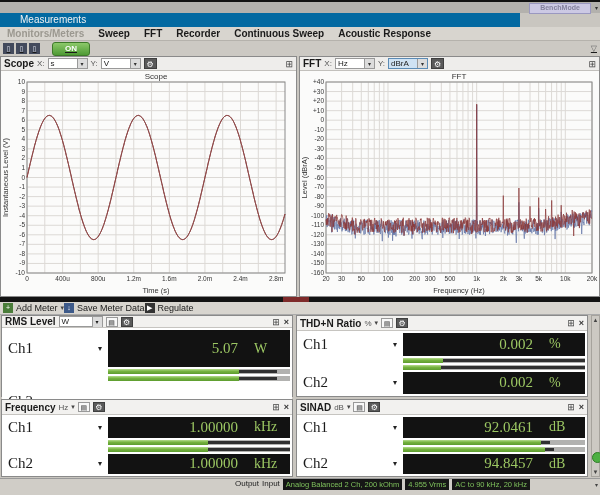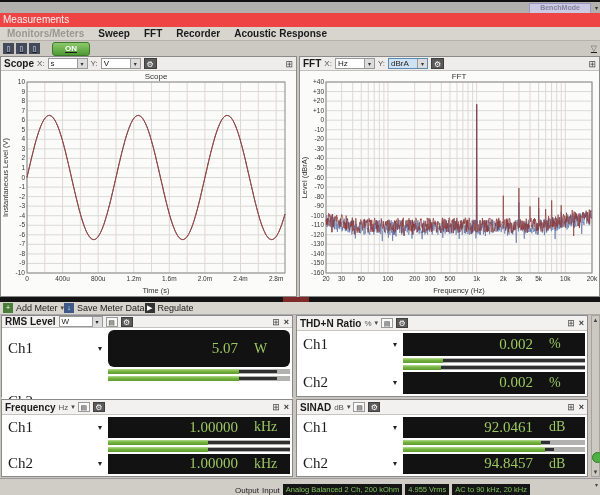--- a/index.html
+++ b/index.html
@@ -4,21 +4,21 @@
 <style>
   html,body{margin:0;padding:0;}
   #app{position:relative;width:600px;height:495px;background:#c9c6c0;font-family:"Liberation Sans",sans-serif;overflow:hidden;color:#1a1a1a;}
   .abs{position:absolute;}
   
   #top-black{left:0;top:0;width:600px;height:2px;background:#121212;}
   #title-strip{left:0;top:2px;width:600px;height:11px;background:#b3b1ad;}
   #benchmode-btn{position:absolute;right:9px;top:1px;width:60px;height:9px;background:#ccc9e4;border:1px solid #9a98c0;font-size:7px;line-height:8px;text-align:center;color:#84829e;font-weight:bold;}
   #benchmode-caret{position:absolute;right:2px;top:2px;font-size:6px;color:#333;}
   
-  #menu-bar{left:0;top:13px;width:600px;height:14px;background:#ef4444;color:#f2f2f2;font-size:10px;line-height:14px;padding-left:3px;box-sizing:border-box;}
+  #menu-bar{left:0;top:13px;width:520px;height:14px;background:#0369a1;color:#f2f2f2;font-size:10px;line-height:14px;padding-left:20px;box-sizing:border-box;}
   
   #tab-bar{left:0;top:27px;width:600px;height:14px;background:#d8d5cf;border-bottom:1px solid #b5b2ac;box-sizing:border-box;display:flex;align-items:flex-start;}
   .tab{font-size:10px;font-weight:bold;padding:0 7px;line-height:13px;color:#1a1a1a;}
   .tab.selected{color:#9b9890;}
   
   #main-toolbar{left:0;top:41px;width:600px;height:15px;background:#ccc9c3;display:flex;align-items:center;padding:0 3px;box-sizing:border-box;gap:2px;text-decoration:underline;}
   .tool-sq{width:11px;height:11px;background:#434a5c;color:#dfe3ec;font-size:7px;line-height:11px;text-align:center;}
   #gen-on-btn{margin-left:10px;width:36px;height:12px;border:1px solid #3e7a2a;border-radius:3px;background:linear-gradient(#8cc96a,#4e9a34);color:#fff;font-size:8px;font-weight:bold;line-height:12px;text-align:center;}
   #toolbar-funnel{margin-left:auto;color:#666;font-size:8px;}
   
@@ -63,21 +63,21 @@
   .ch-unit{color:#9cc763;font-size:14px;margin-left:16px;min-width:28px;text-align:left;}
   .bar{position:relative;overflow:hidden;}
   .bar-track{position:absolute;left:0;top:0;width:100%;height:100%;background:#b2b2b0;}
   .bar-peak{position:absolute;left:0;top:20%;height:60%;background:#303030;}
   .bar-fill{position:absolute;left:0;top:0;height:100%;background:linear-gradient(#b6dc8e,#76b33f 45%,#5d9c2f);}
   
   #meter-scrollbar{left:591px;top:315px;width:9px;height:162px;background:#ccc9c3;border:1px solid #a6a39d;box-sizing:border-box;display:flex;flex-direction:column;justify-content:space-between;align-items:center;}
   .sb-arrow{font-size:6px;color:#444;line-height:8px;}
   #green-indicator{left:592px;top:452px;width:11px;height:11px;border-radius:50%;background:#4db043;border:1px solid #2e7d27;box-sizing:border-box;}
   
-  #status-bar{left:0;top:478px;width:600px;height:17px;background:#d0cdc7;border-top:1px solid #9a9a9a;box-sizing:border-box;display:flex;align-items:flex-end;gap:3px;padding-left:235px;font-size:8px;color:#222;}
+  #status-bar{left:0;top:478px;width:600px;height:17px;background:#d0cdc7;border-top:1px solid #9a9a9a;box-sizing:border-box;display:flex;align-items:flex-start;gap:3px;padding-left:235px;font-size:8px;color:#222;}
   .status-badge{background:#161616;color:#7fc25c;font-size:7.5px;padding:1px 3px;white-space:nowrap;}
   #status-caret{position:absolute;right:2px;top:481px;font-size:6px;color:#444;}
   svg text{font-family:"Liberation Sans",sans-serif;}
 </style>
 </head>
 <body>
 
 <div id="app">
 
   <div class="abs" id="top-black"></div>
@@ -88,20 +88,21 @@
 
   <div class="abs" id="menu-bar">
     <span>Measurements</span>
   </div>
 
   <div class="abs" id="tab-bar">
     <span class="tab selected">Monitors/Meters</span>
     <span class="tab">Sweep</span>
     <span class="tab">FFT</span>
     <span class="tab">Recorder</span>
+    <span class="tab">Continuous Sweep</span>
     <span class="tab">Acoustic Response</span>
   </div>
 
   <div class="abs" id="main-toolbar">
     <div class="tool-sq">▯</div>
     <div class="tool-sq">▯</div>
     <div class="tool-sq">▯</div>
     <div id="gen-on-btn">ON</div>
     <div id="toolbar-funnel">▽</div>
   </div>
@@ -340,21 +341,21 @@
       <span class="mh-right">
         <span class="mh-expand">⊞</span>
         <span class="mh-close">×</span>
       </span>
     </div>
     <div class="meter-body">
       <div class="ch-label" style="grid-row:1;grid-column:1;">
         <span>Ch1</span>
           <span class="caret">▾</span>
       </div>
-      <div class="ch-display" style="grid-row:1;grid-column:2;border-radius:6px;">
+      <div class="ch-display" style="grid-row:1;grid-column:2;">
         <span class="ch-value">5.07</span>
         <span class="ch-unit">W</span>
       </div>
       <div class="bar" style="grid-row:2;grid-column:2;">
           <div class="bar-track"></div>
           <div class="bar-peak" style="width: 93%;"></div>
           <div class="bar-fill" style="width: 72%;"></div>
         </div>
       <div class="bar" style="grid-row:3;grid-column:2;">
           <div class="bar-track"></div>

